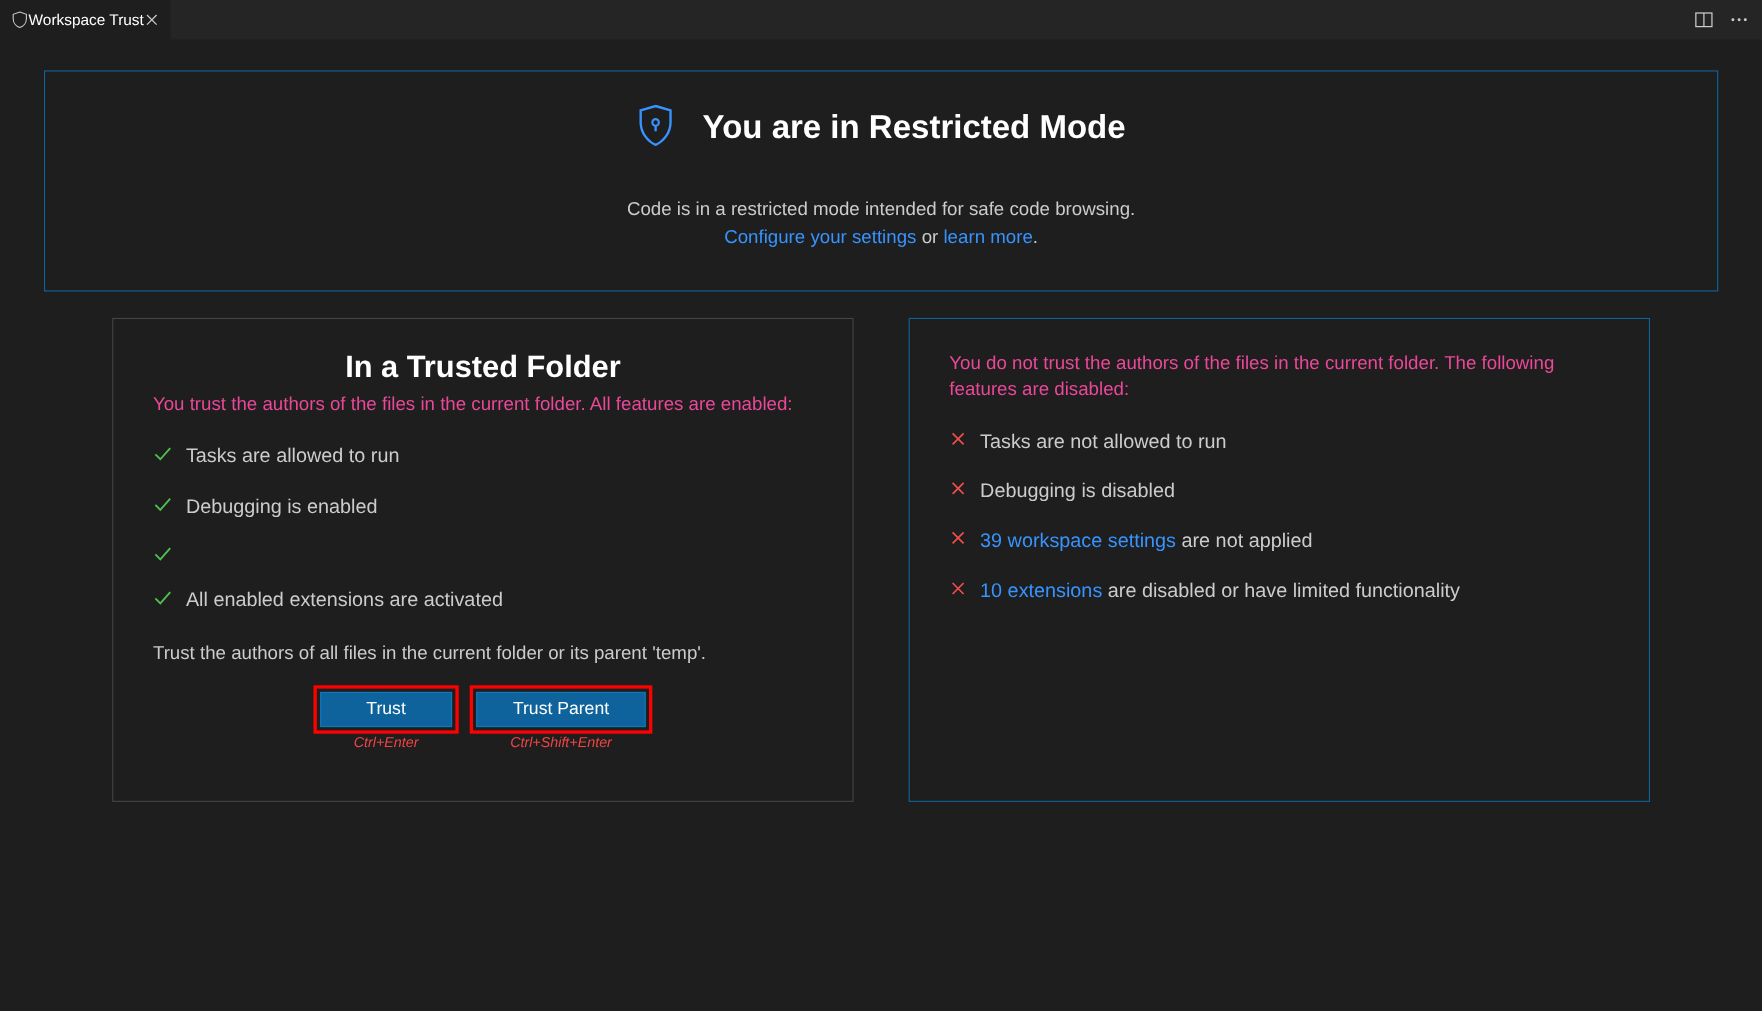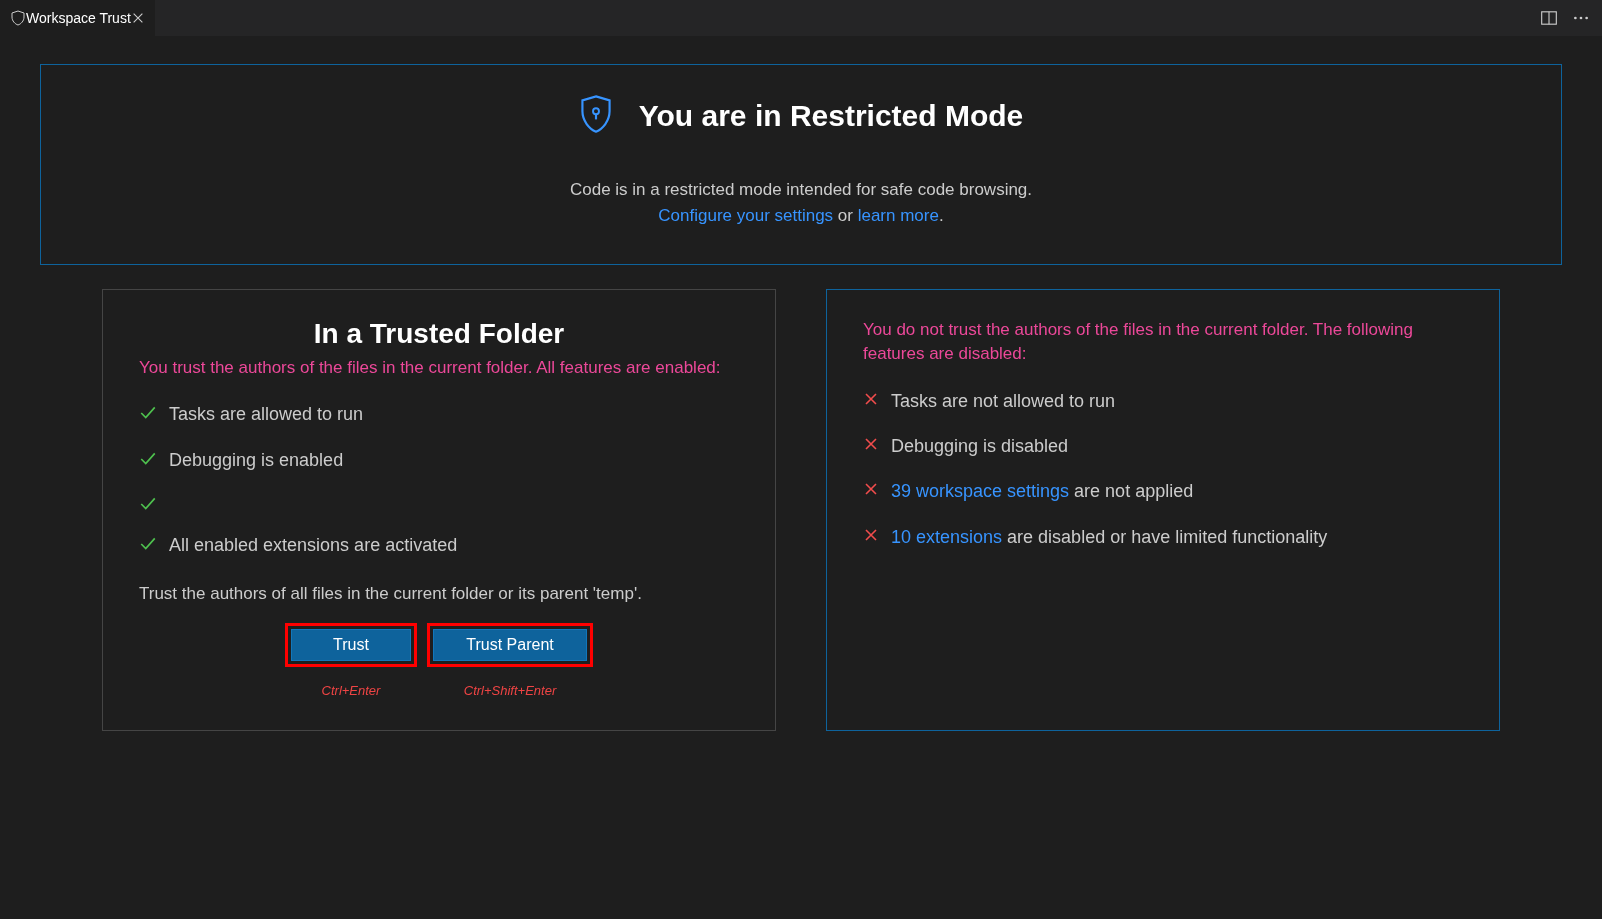--- a/index.html
+++ b/index.html
@@ -125,21 +125,21 @@
   }
   .button-row {
     display: flex;
     justify-content: center;
     gap: 10px;
   }
   .btn-wrap {
     display:flex;
     flex-direction:column;
     align-items:center;
-    gap:16px;
+    gap:0;
   }
   .highlight-box {
     border: 3px solid #ff0000;
     padding: 3px;
   }
   button.primary {
     background: #0e639c;
     color: #ffffff;
     border: 1px solid #1177bb;
     font-size: 16px;

